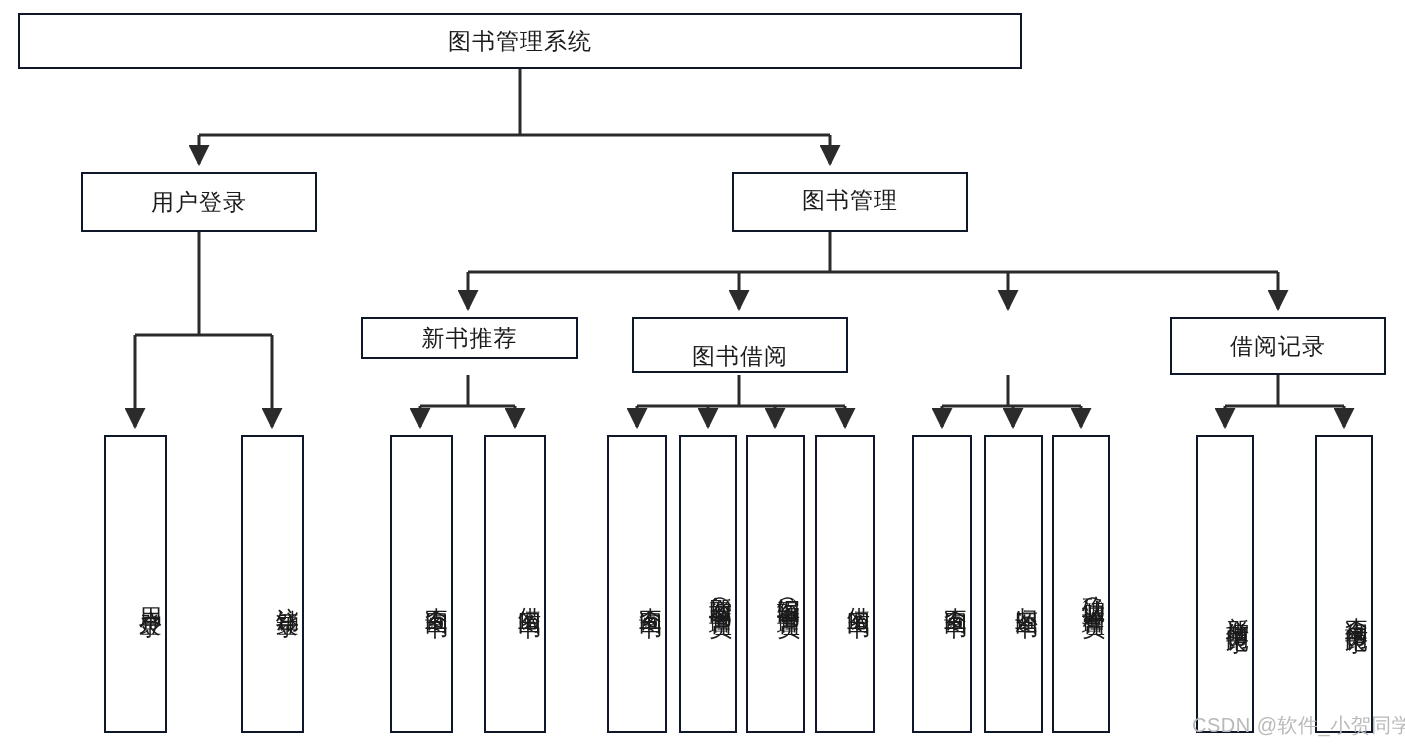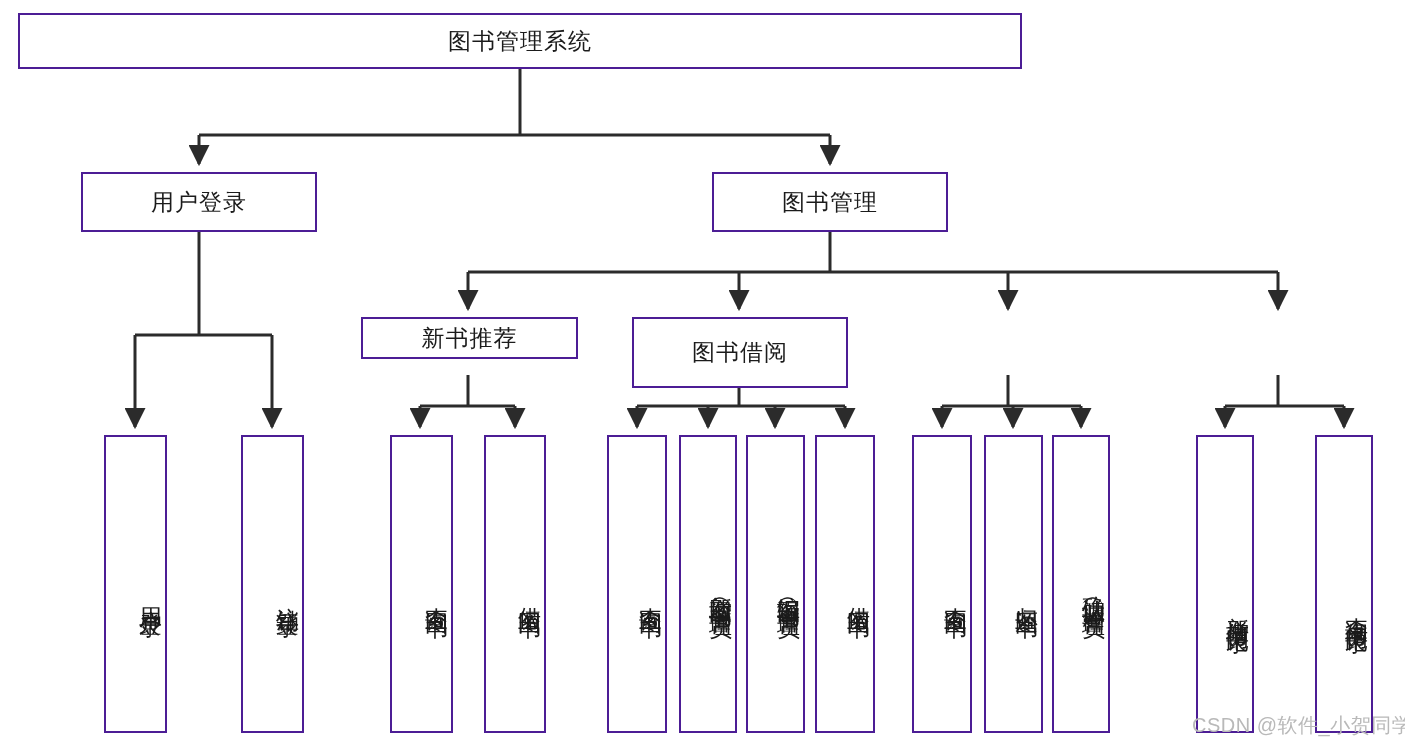--- a/index.html
+++ b/index.html
@@ -16,21 +16,21 @@
   }
   svg#wires{
     position:absolute;
     left:0;top:0;
     width:1405px;height:747px;
     pointer-events:none;
   }
   .node{
     position:absolute;
     box-sizing:border-box;
-    border:2px solid #4c1d95;
+    border:2px solid #0f172a;
     background:#ffffff;
     display:flex;
     align-items:center;
     justify-content:center;
     color:#1b1b1b;
     line-height:1.25;
   }
   .node.horiz{
     font-size:23px;
     letter-spacing:1px;
@@ -113,29 +113,32 @@
     </g>
   </svg>
 
   <div class="node horiz root" style="left:18px;top:13px;width:1004px;height:56px;">
     <span>图书管理系统</span>
   </div>
 
   <div class="node horiz" style="left:81px;top:172px;width:236px;height:60px;">
     <span>用户登录</span>
   </div>
-  <div class="node horiz" style="left:712px;top:172px;width:236px;height:60px;">
+  <div class="node horiz" style="left:732px;top:172px;width:236px;height:60px;font-family:Liberation Mono, monospace;">
     <span>图书管理</span>
   </div>
 
   <div class="node horiz" style="left:361px;top:317px;width:217px;height:42px;">
     <span>新书推荐</span>
   </div>
-  <div class="node horiz" style="left:632px;top:317px;width:216px;height:71px;">
+  <div class="node horiz" style="left:632px;top:317px;width:216px;height:56px;align-items:flex-end;">
     <span>图书借阅</span>
+  </div>
+  <div class="node horiz" style="left:1170px;top:317px;width:216px;height:58px;">
+    <span>借阅记录</span>
   </div>
 
   <div class="node vert" style="left:104px;top:435px;width:63px;height:298px;">
     <span>用户登录</span>
   </div>
   <div class="node vert" style="left:241px;top:435px;width:63px;height:298px;">
     <span>注销登录</span>
   </div>
   <div class="node vert" style="left:390px;top:435px;width:63px;height:298px;">
     <span>查询图书</span>

